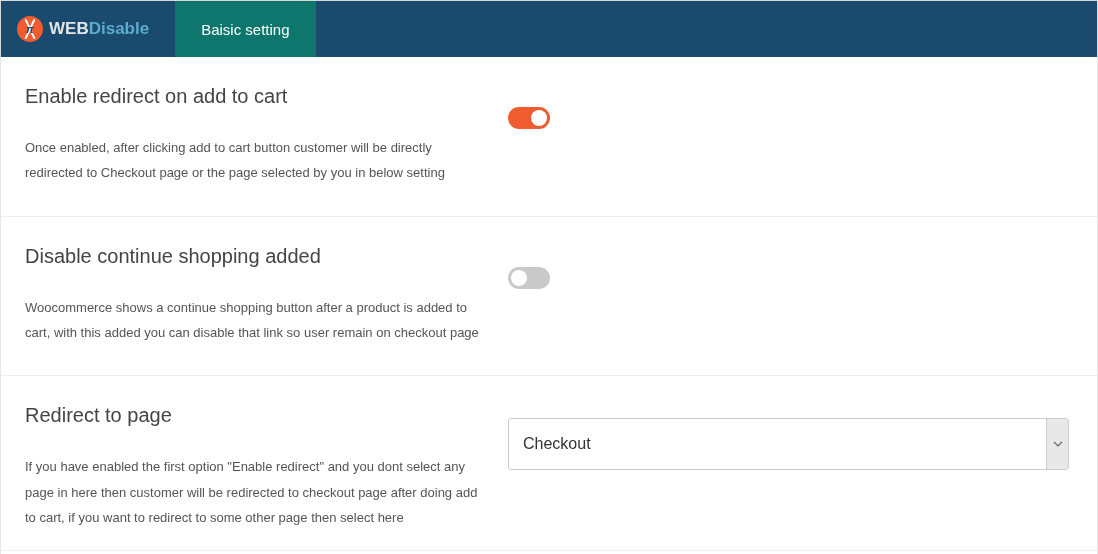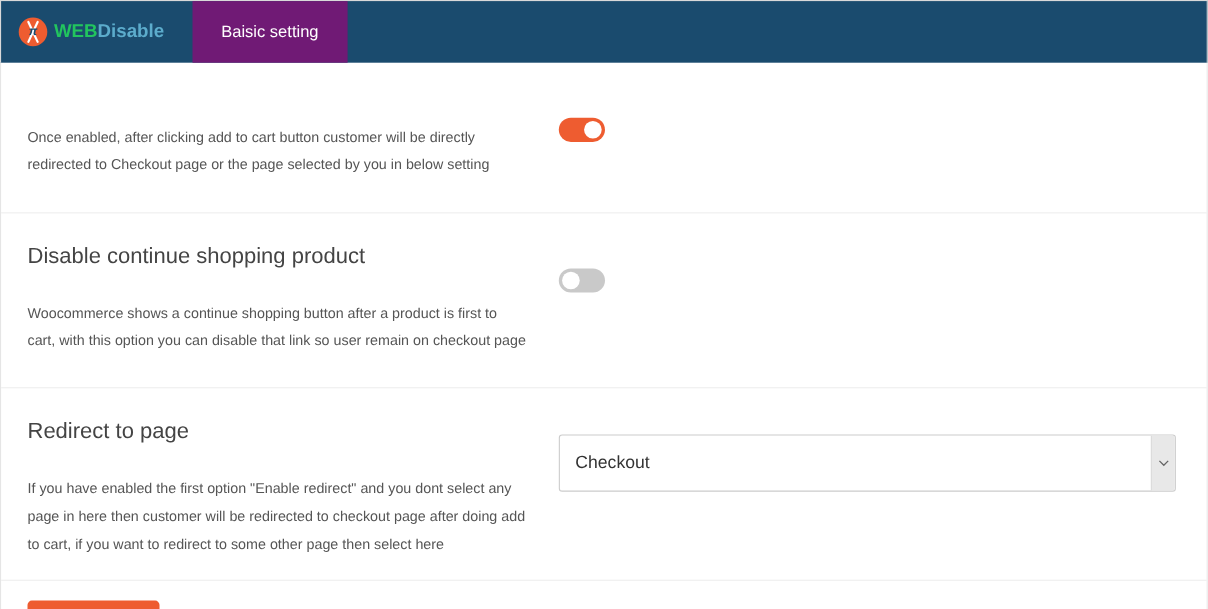--- a/index.html
+++ b/index.html
@@ -54,24 +54,24 @@
       color: #1a4b6e;
       font-weight: bold;
       font-style: italic;
       z-index: 1;
     }
     .logo-text {
       font-weight: 600;
       font-size: 17px;
       letter-spacing: 0;
     }
-    .logo-web { color: #22c55e; }
+    .logo-web { color: #e5e5e5; }
     .logo-solution { color: #5caccc; }
     .tab {
-      background: #701a75;
+      background: #0f766e;
       color: #fff;
       display: flex;
       align-items: center;
       padding: 0 26px;
       font-size: 15px;
       margin-left: 10px;
       cursor: pointer;
     }
     .content {
       border: 1px solid #e5e5e5;
@@ -196,33 +196,34 @@
   </div>
   <div class="tab">
     <span>Baisic setting</span>
   </div>
 </div>
 
 <div class="content">
 
   <div class="setting-row">
     <div class="setting-left">
+      <div class="setting-title">Enable redirect on add to cart</div>
       <div class="setting-desc">Once enabled, after clicking add to cart button customer will be directly redirected to Checkout page or the page selected by you in below setting</div>
     </div>
     <div class="setting-right">
       <div class="toggle on">
         <div class="toggle-knob"></div>
       </div>
     </div>
   </div>
 
   <div class="setting-row">
     <div class="setting-left">
-      <div class="setting-title">Disable continue shopping product</div>
-      <div class="setting-desc">Woocommerce shows a continue shopping button after a product is first to cart, with this option you can disable that link so user remain on checkout page</div>
+      <div class="setting-title">Disable continue shopping added</div>
+      <div class="setting-desc">Woocommerce shows a continue shopping button after a product is added to cart, with this added you can disable that link so user remain on checkout page</div>
     </div>
     <div class="setting-right">
       <div class="toggle off">
         <div class="toggle-knob"></div>
       </div>
     </div>
   </div>
 
   <div class="setting-row last">
     <div class="setting-left">

